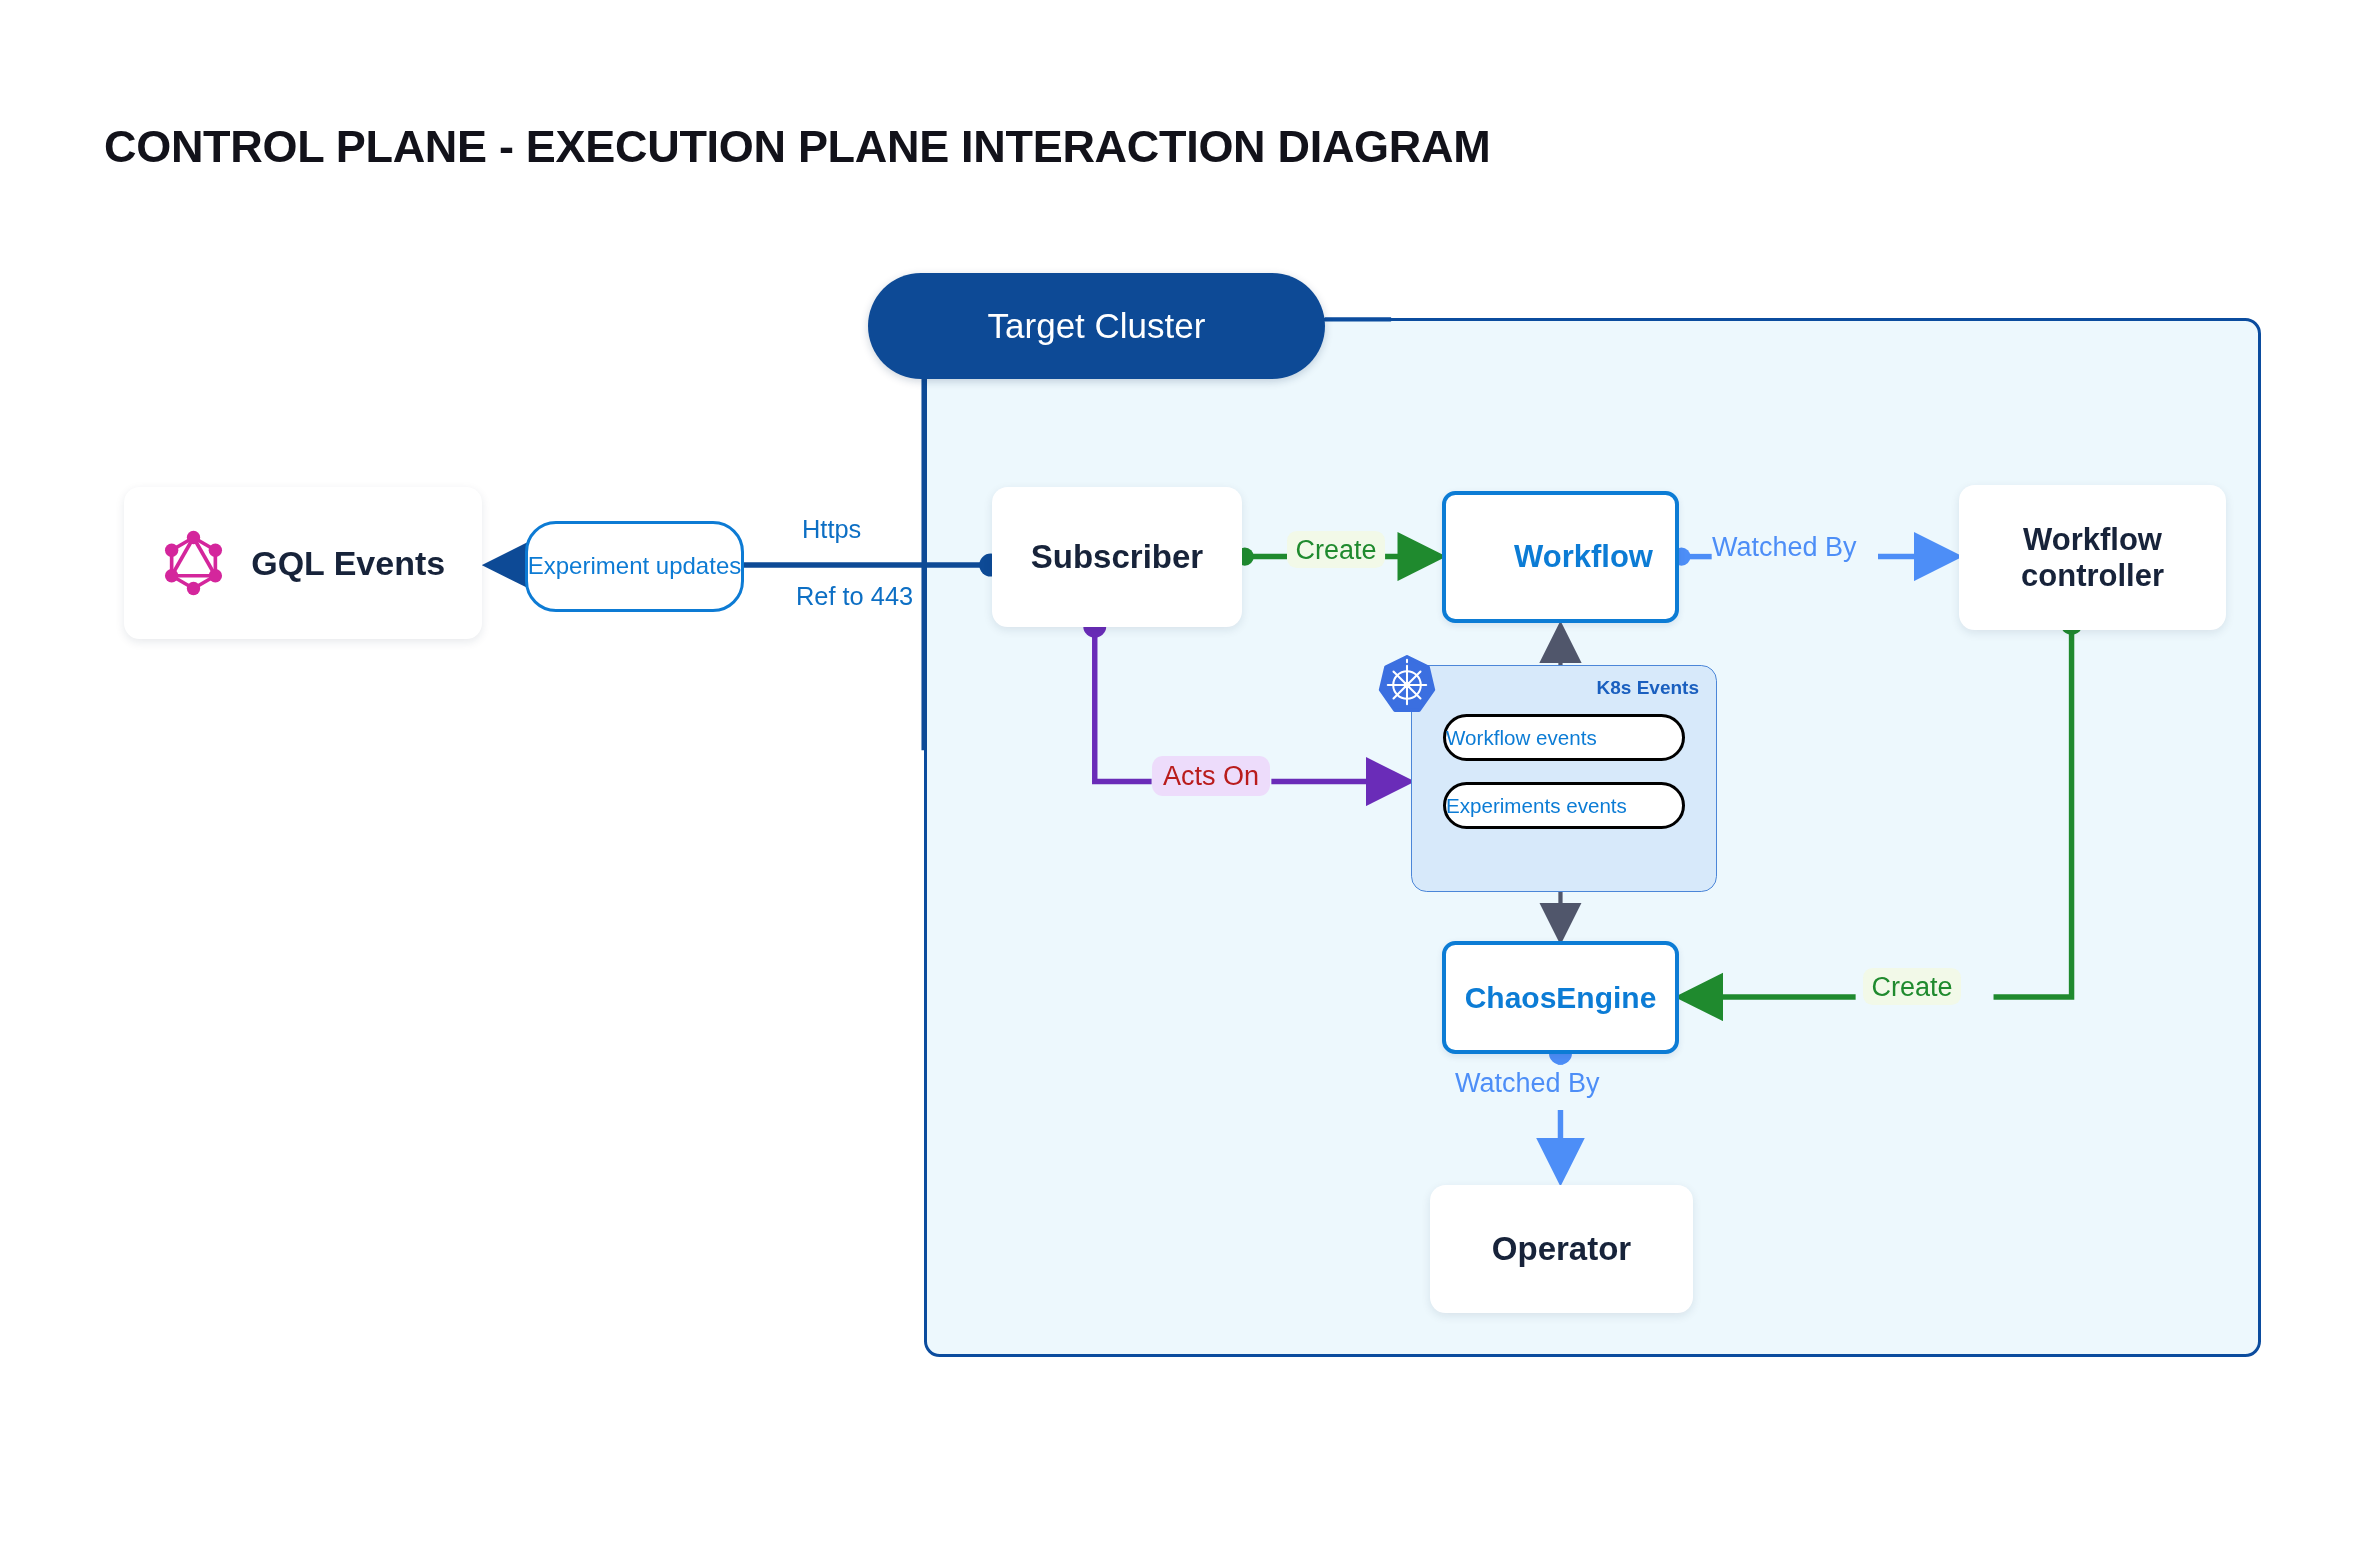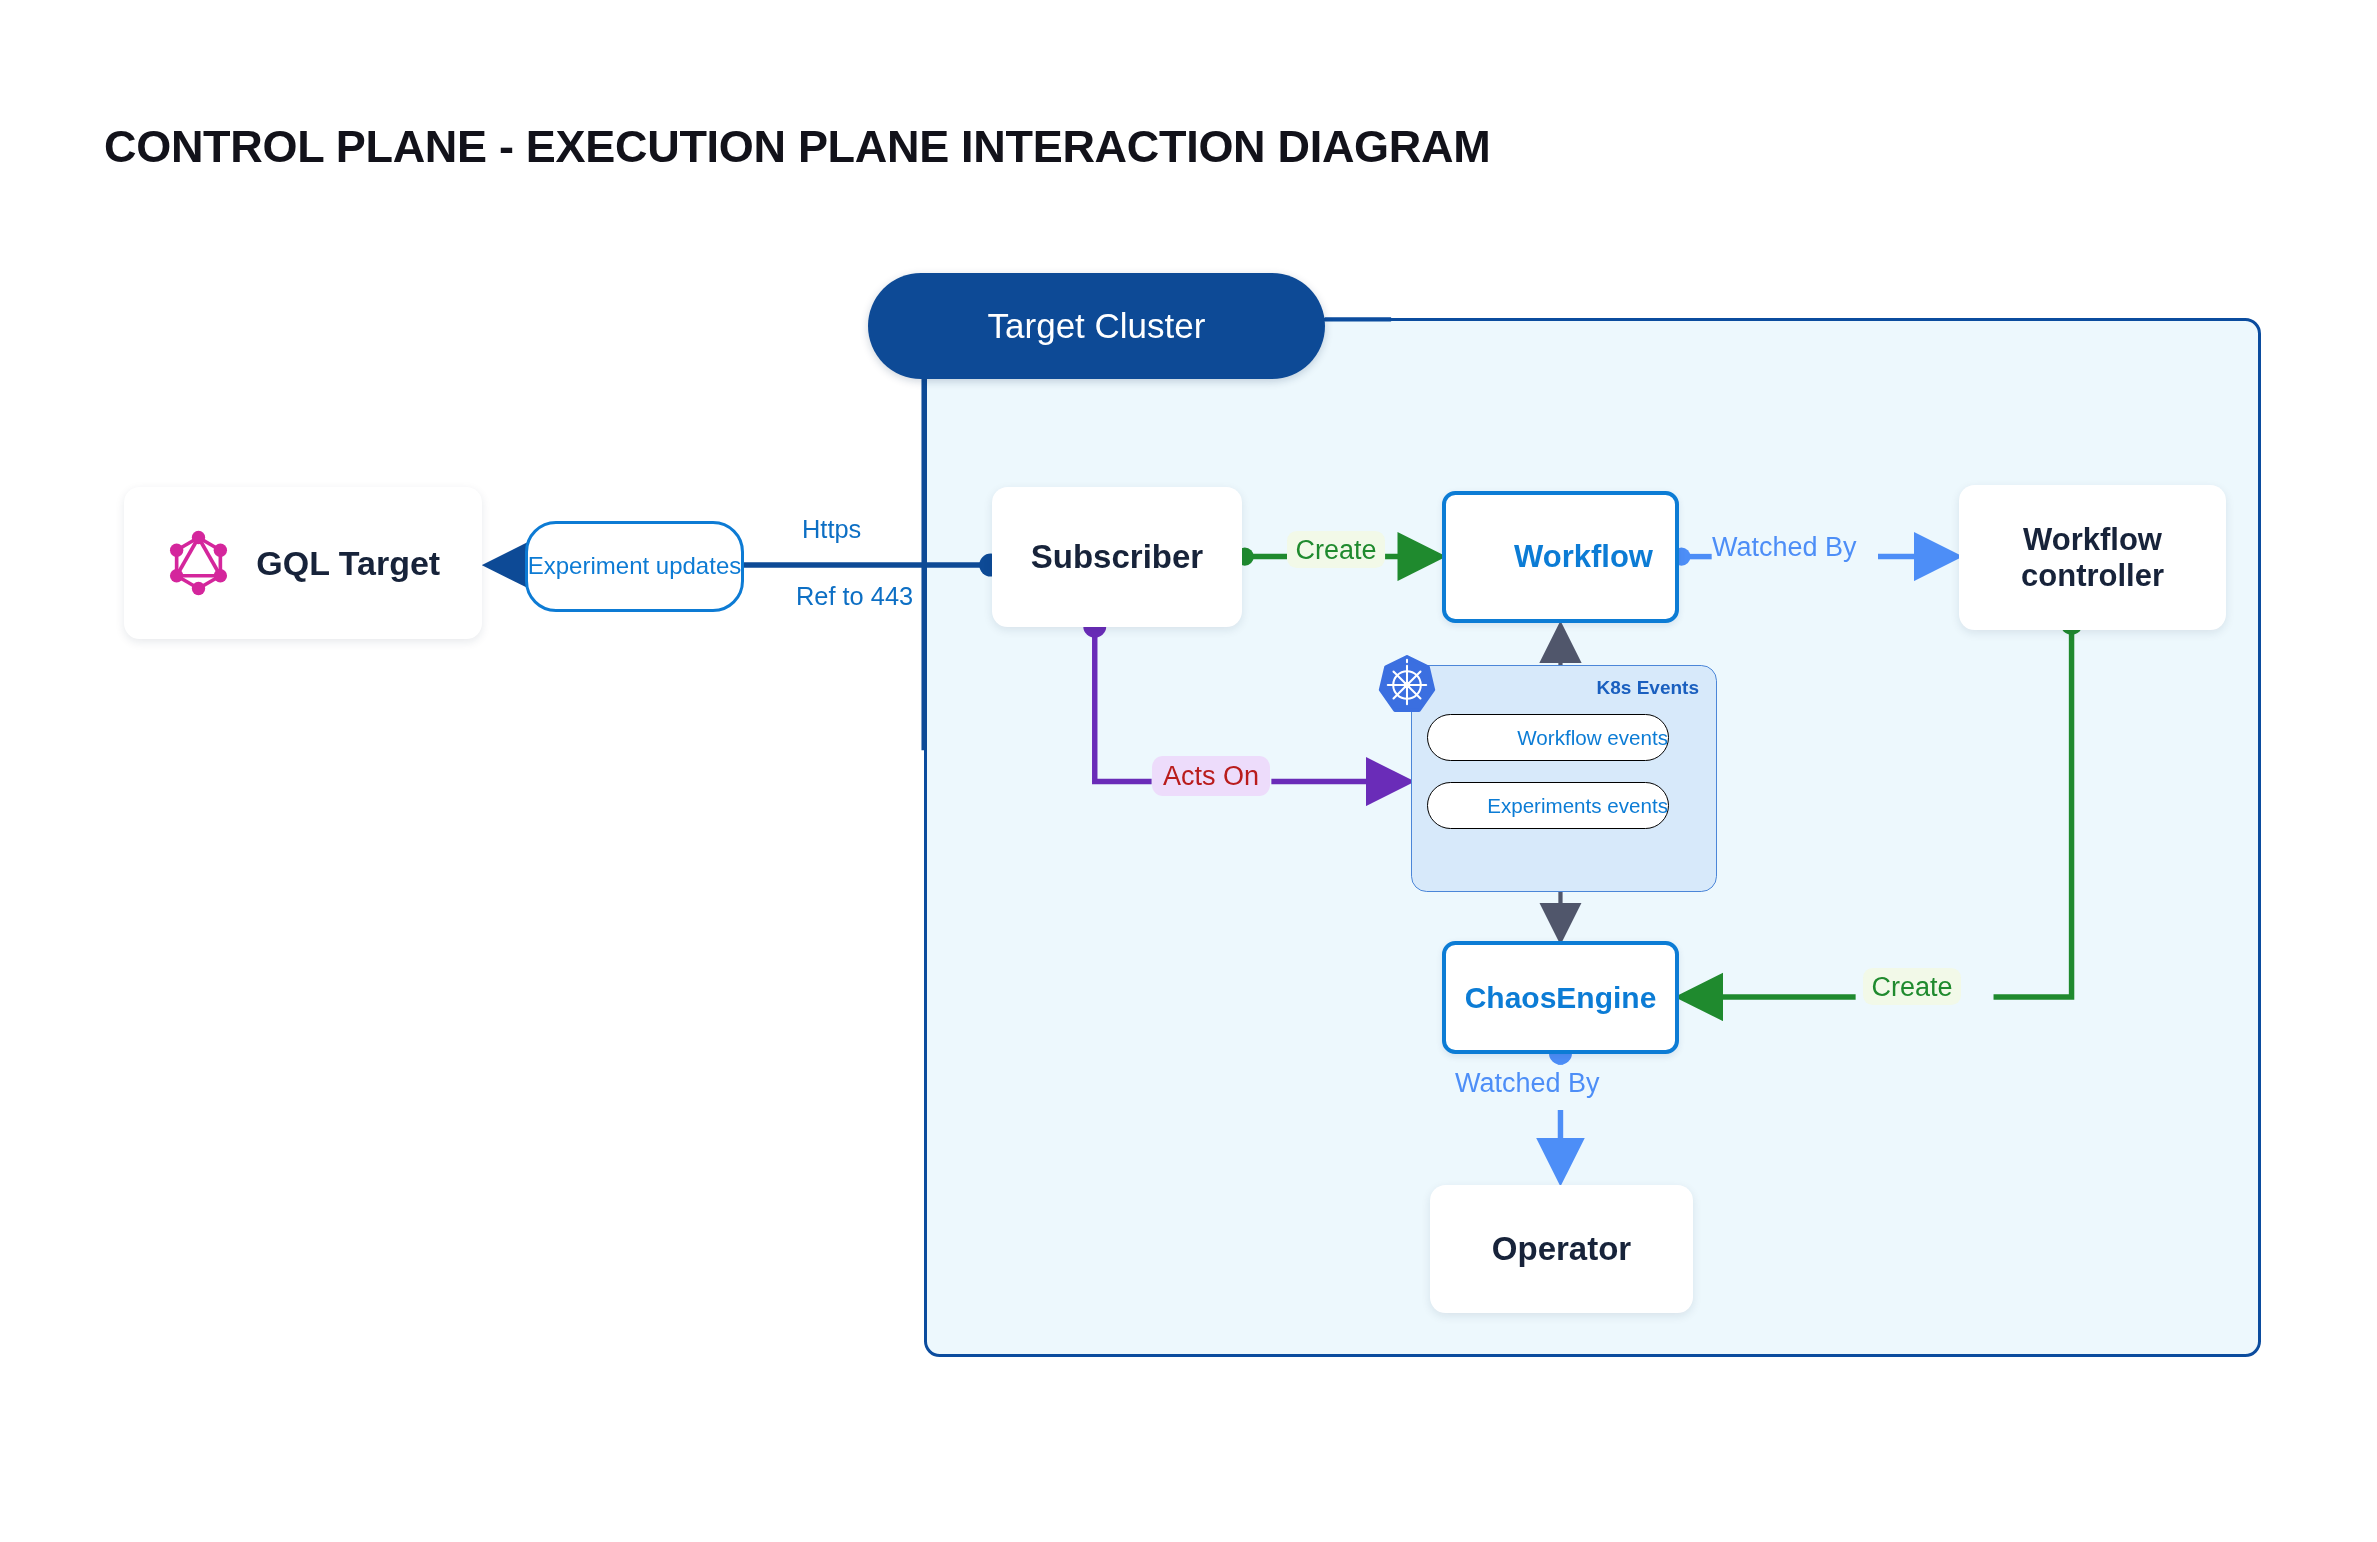--- a/index.html
+++ b/index.html
@@ -143,30 +143,30 @@
     color: #1a5fbf;
     white-space: nowrap;
   }
   #k8s-logo {
     position: absolute;
     left: 1377px; top: 655px;
     width: 60px; height: 60px;
   }
   .event-pill {
     position: absolute;
-    left: 15px;
+    left: 31px;
     width: 242px;
     height: 47px;
     background: #ffffff;
-    border: 1px solid #000000;
+    border: 3px solid #000000;
     border-radius: 27px;
     box-sizing: border-box;
     display: flex;
     align-items: center;
-    justify-content: flex-end;
+    justify-content: flex-start;
     color: #0c7cd5;
     font-size: 20.6px;
   }
   #event-workflow { top: 48px; }
   #event-experiments { top: 116px; }
 
   
   .edge-label {
     position: absolute;
     display: flex;
@@ -314,21 +314,21 @@
       <g fill="#d4269c">
         <circle cx="50" cy="14" r="11"></circle>
         <circle cx="14" cy="35" r="11"></circle>
         <circle cx="86" cy="35" r="11"></circle>
         <circle cx="14" cy="77" r="11"></circle>
         <circle cx="86" cy="77" r="11"></circle>
         <circle cx="50" cy="98" r="11"></circle>
       </g>
     </svg>
   </span>
-  <span>GQL Target</span>
+  <span>GQL Events</span>
 </div>
 
 <div class="node node-plain" id="node-subscriber">
   <span>Subscriber</span>
 </div>
 
 <div class="node node-outlined" id="node-workflow">
   <span>Workflow</span>
 </div>
 

